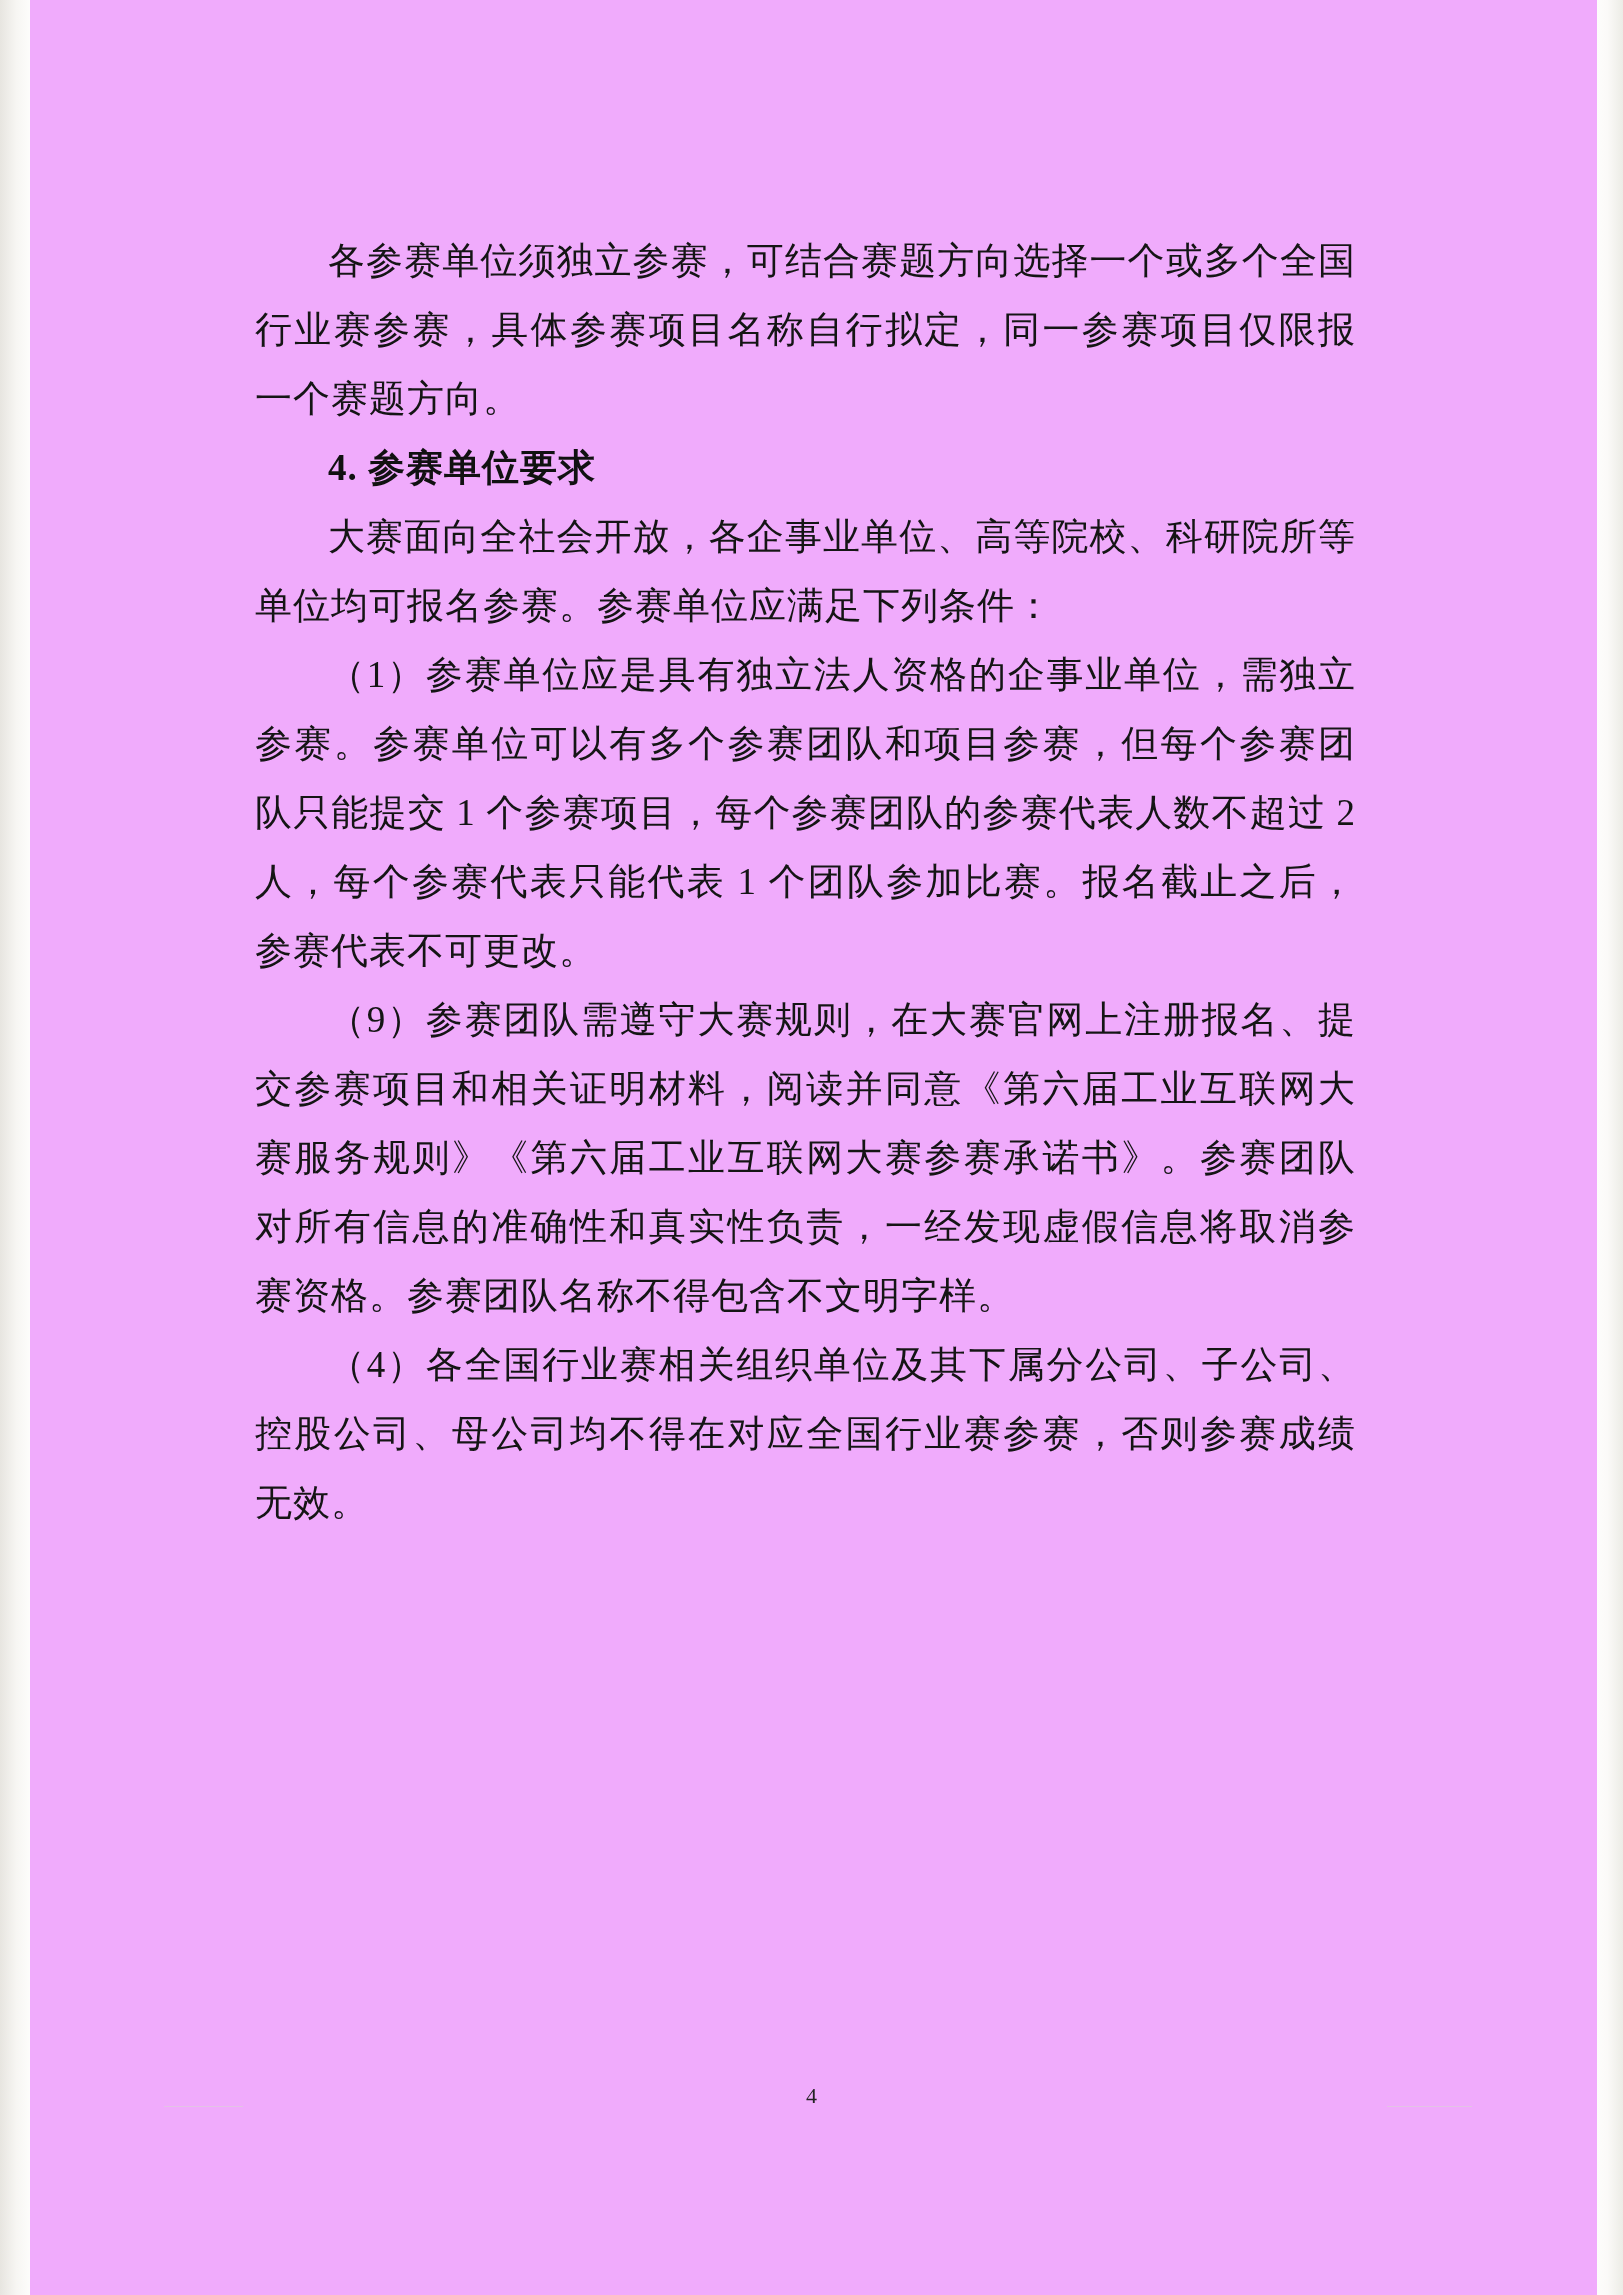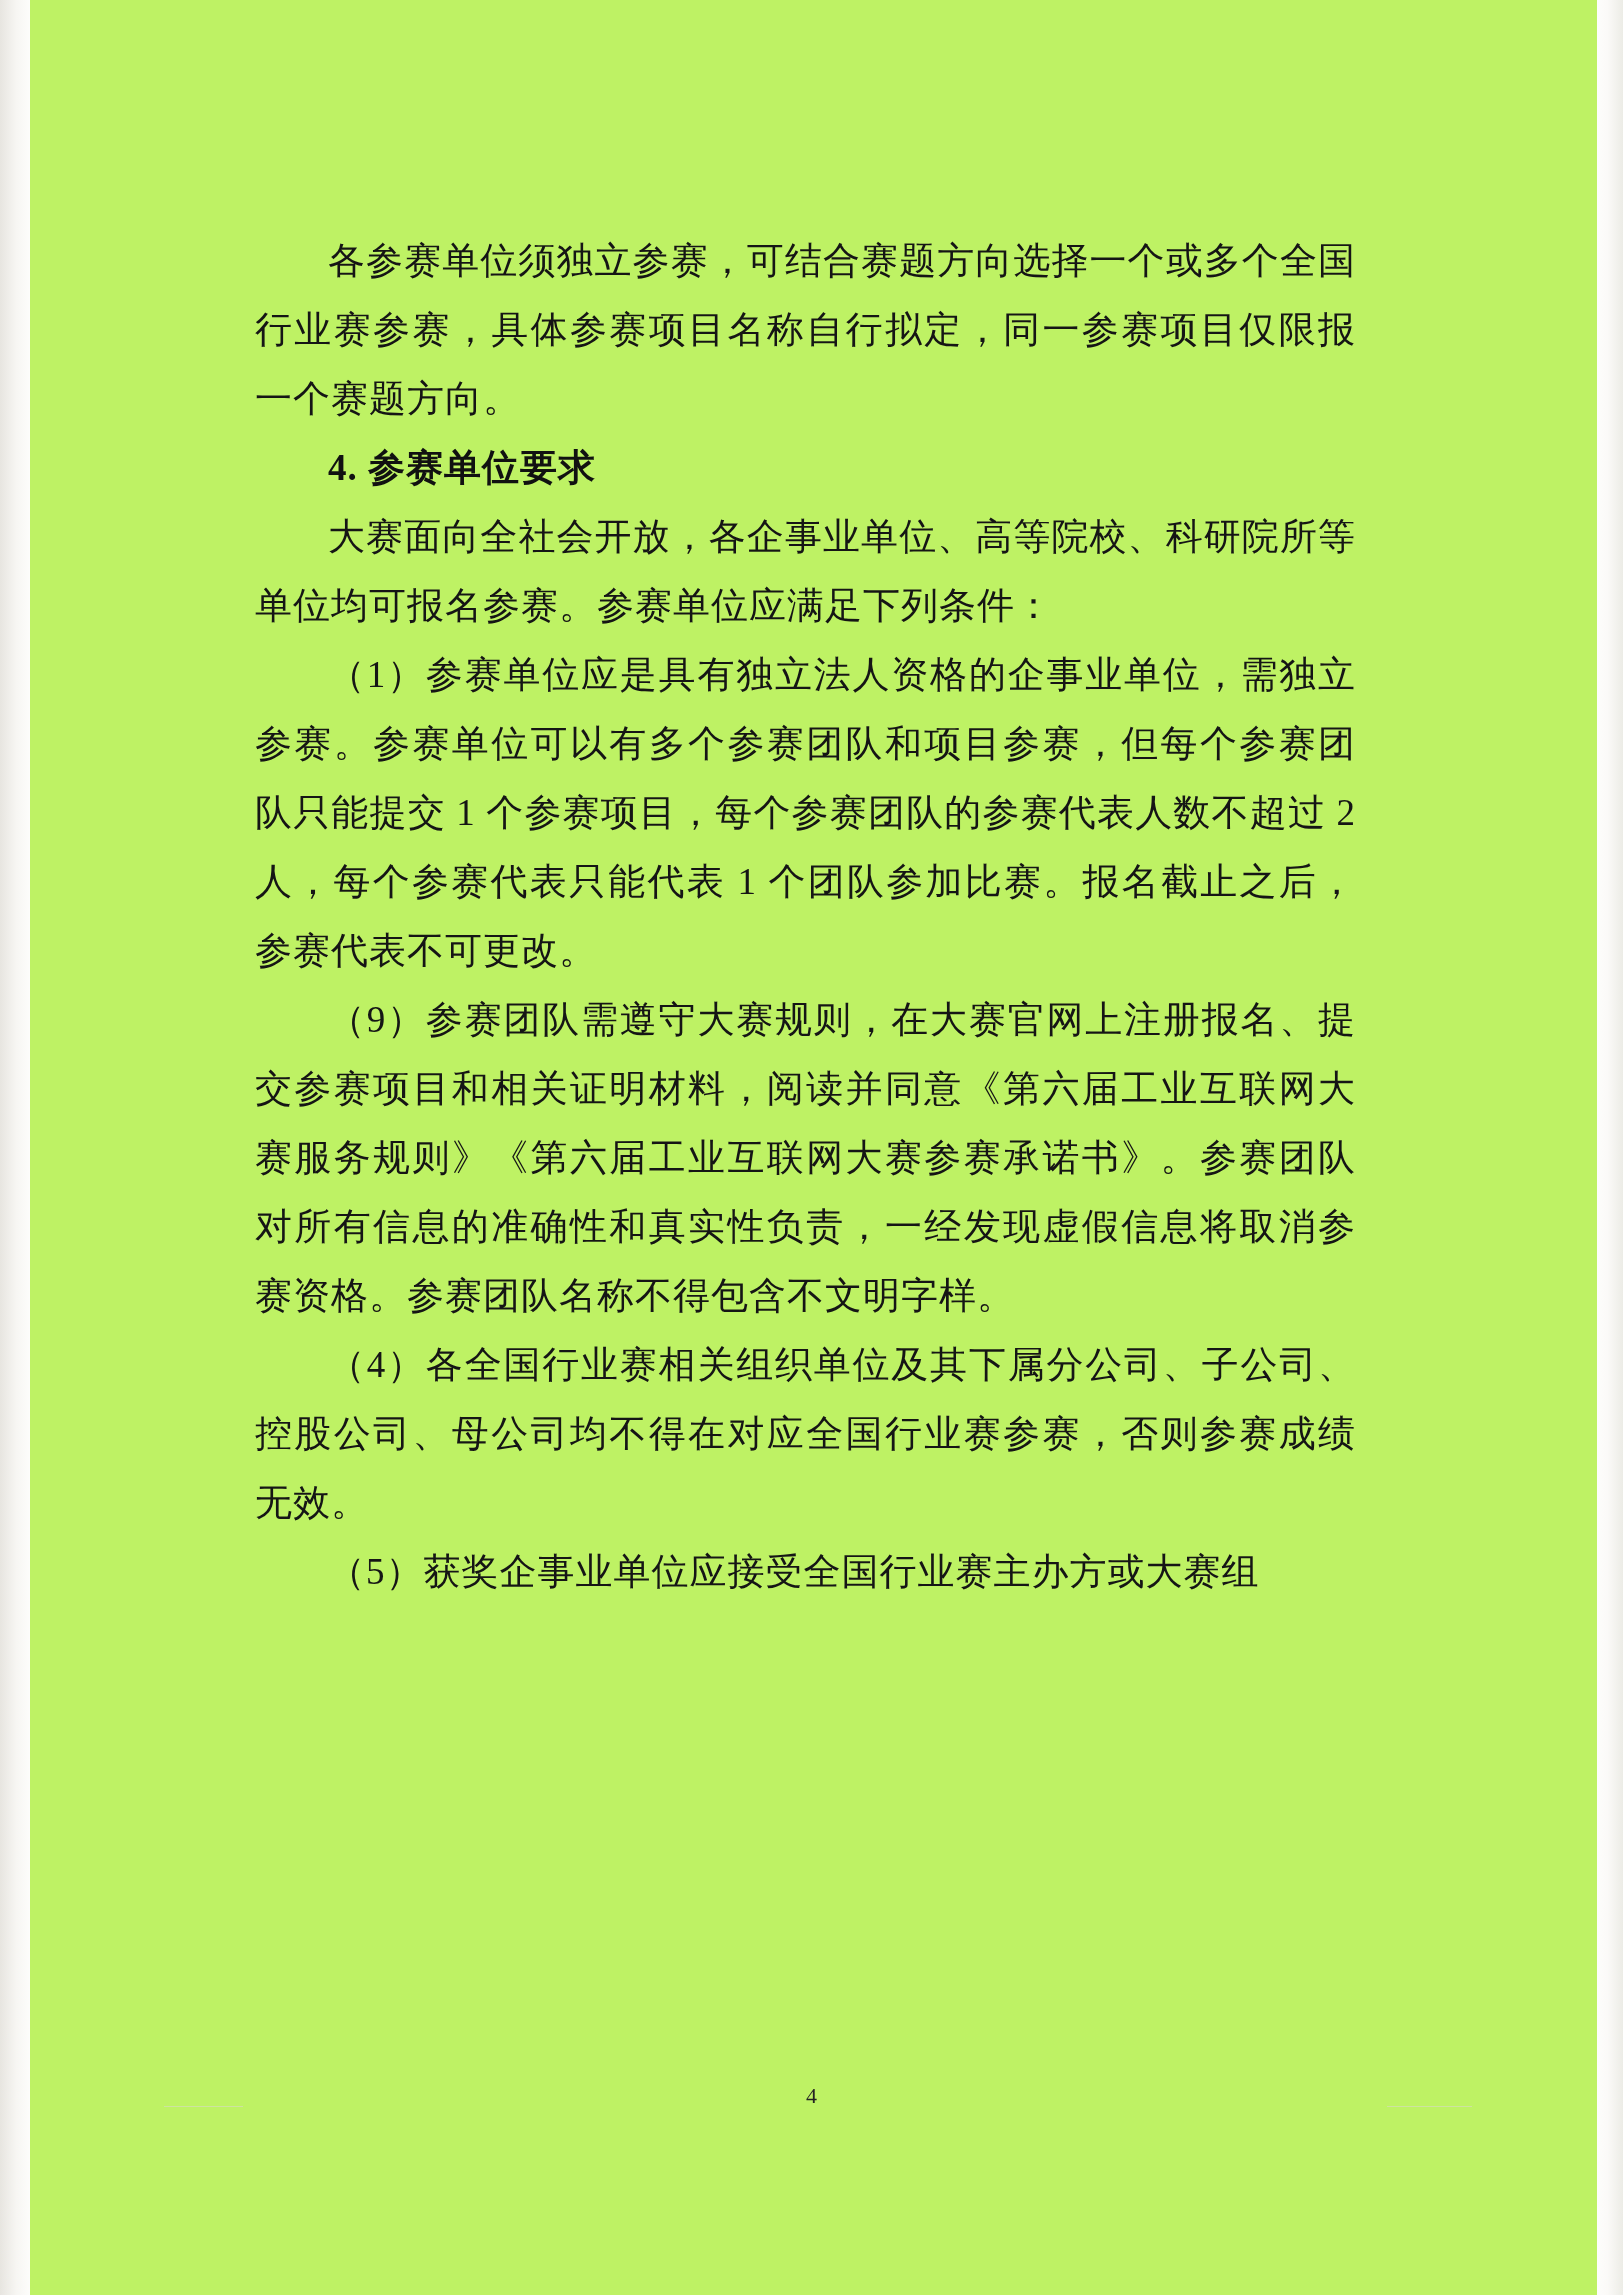--- a/index.html
+++ b/index.html
@@ -12,21 +12,21 @@
     height: 2295px;
     position: relative;
     font-family: "Liberation Serif", "DejaVu Serif", serif;
     color: #1b1b1b;
     overflow: hidden;
   }
   
   .page {
     position: absolute;
     inset: 0;
-    background: #bef264;
+    background: #f0abfc;
   }
   .page::before {
     content: "";
     position: absolute;
     left: 0; top: 0; bottom: 0;
     width: 30px;
     background: linear-gradient(to right, #e7e5e0 0%, #f7f6f3 55%, #fdfdfb 100%);
   }
   .page::after {
     content: "";
@@ -96,21 +96,20 @@
 
     <p class="para">大赛面向全社会开放，各企事业单位、高等院校、科研院所等单位均可报名参赛。参赛单位应满足下列条件：</p>
 
     <p class="para">（1）参赛单位应是具有独立法人资格的企事业单位，需独立参赛。参赛单位可以有多个参赛团队和项目参赛，但每个参赛团队只能提交 1 个参赛项目，每个参赛团队的参赛代表人数不超过 2 人，每个参赛代表只能代表 1 个团队参加比赛。报名截止之后，参赛代表不可更改。</p>
 
 
     <p class="para">（9）参赛团队需遵守大赛规则，在大赛官网上注册报名、提交参赛项目和相关证明材料，阅读并同意《第六届工业互联网大赛服务规则》《第六届工业互联网大赛参赛承诺书》。参赛团队对所有信息的准确性和真实性负责，一经发现虚假信息将取消参赛资格。参赛团队名称不得包含不文明字样。</p>
 
     <p class="para">（4）各全国行业赛相关组织单位及其下属分公司、子公司、控股公司、母公司均不得在对应全国行业赛参赛，否则参赛成绩无效。</p>
 
-    <p class="para">（5）获奖企事业单位应接受全国行业赛主办方或大赛组</p>
 
   </div>
 
   <div class="speck a"></div>
   <div class="speck b"></div>
 
   <div class="page-number">4</div>
 
 </div>
 

